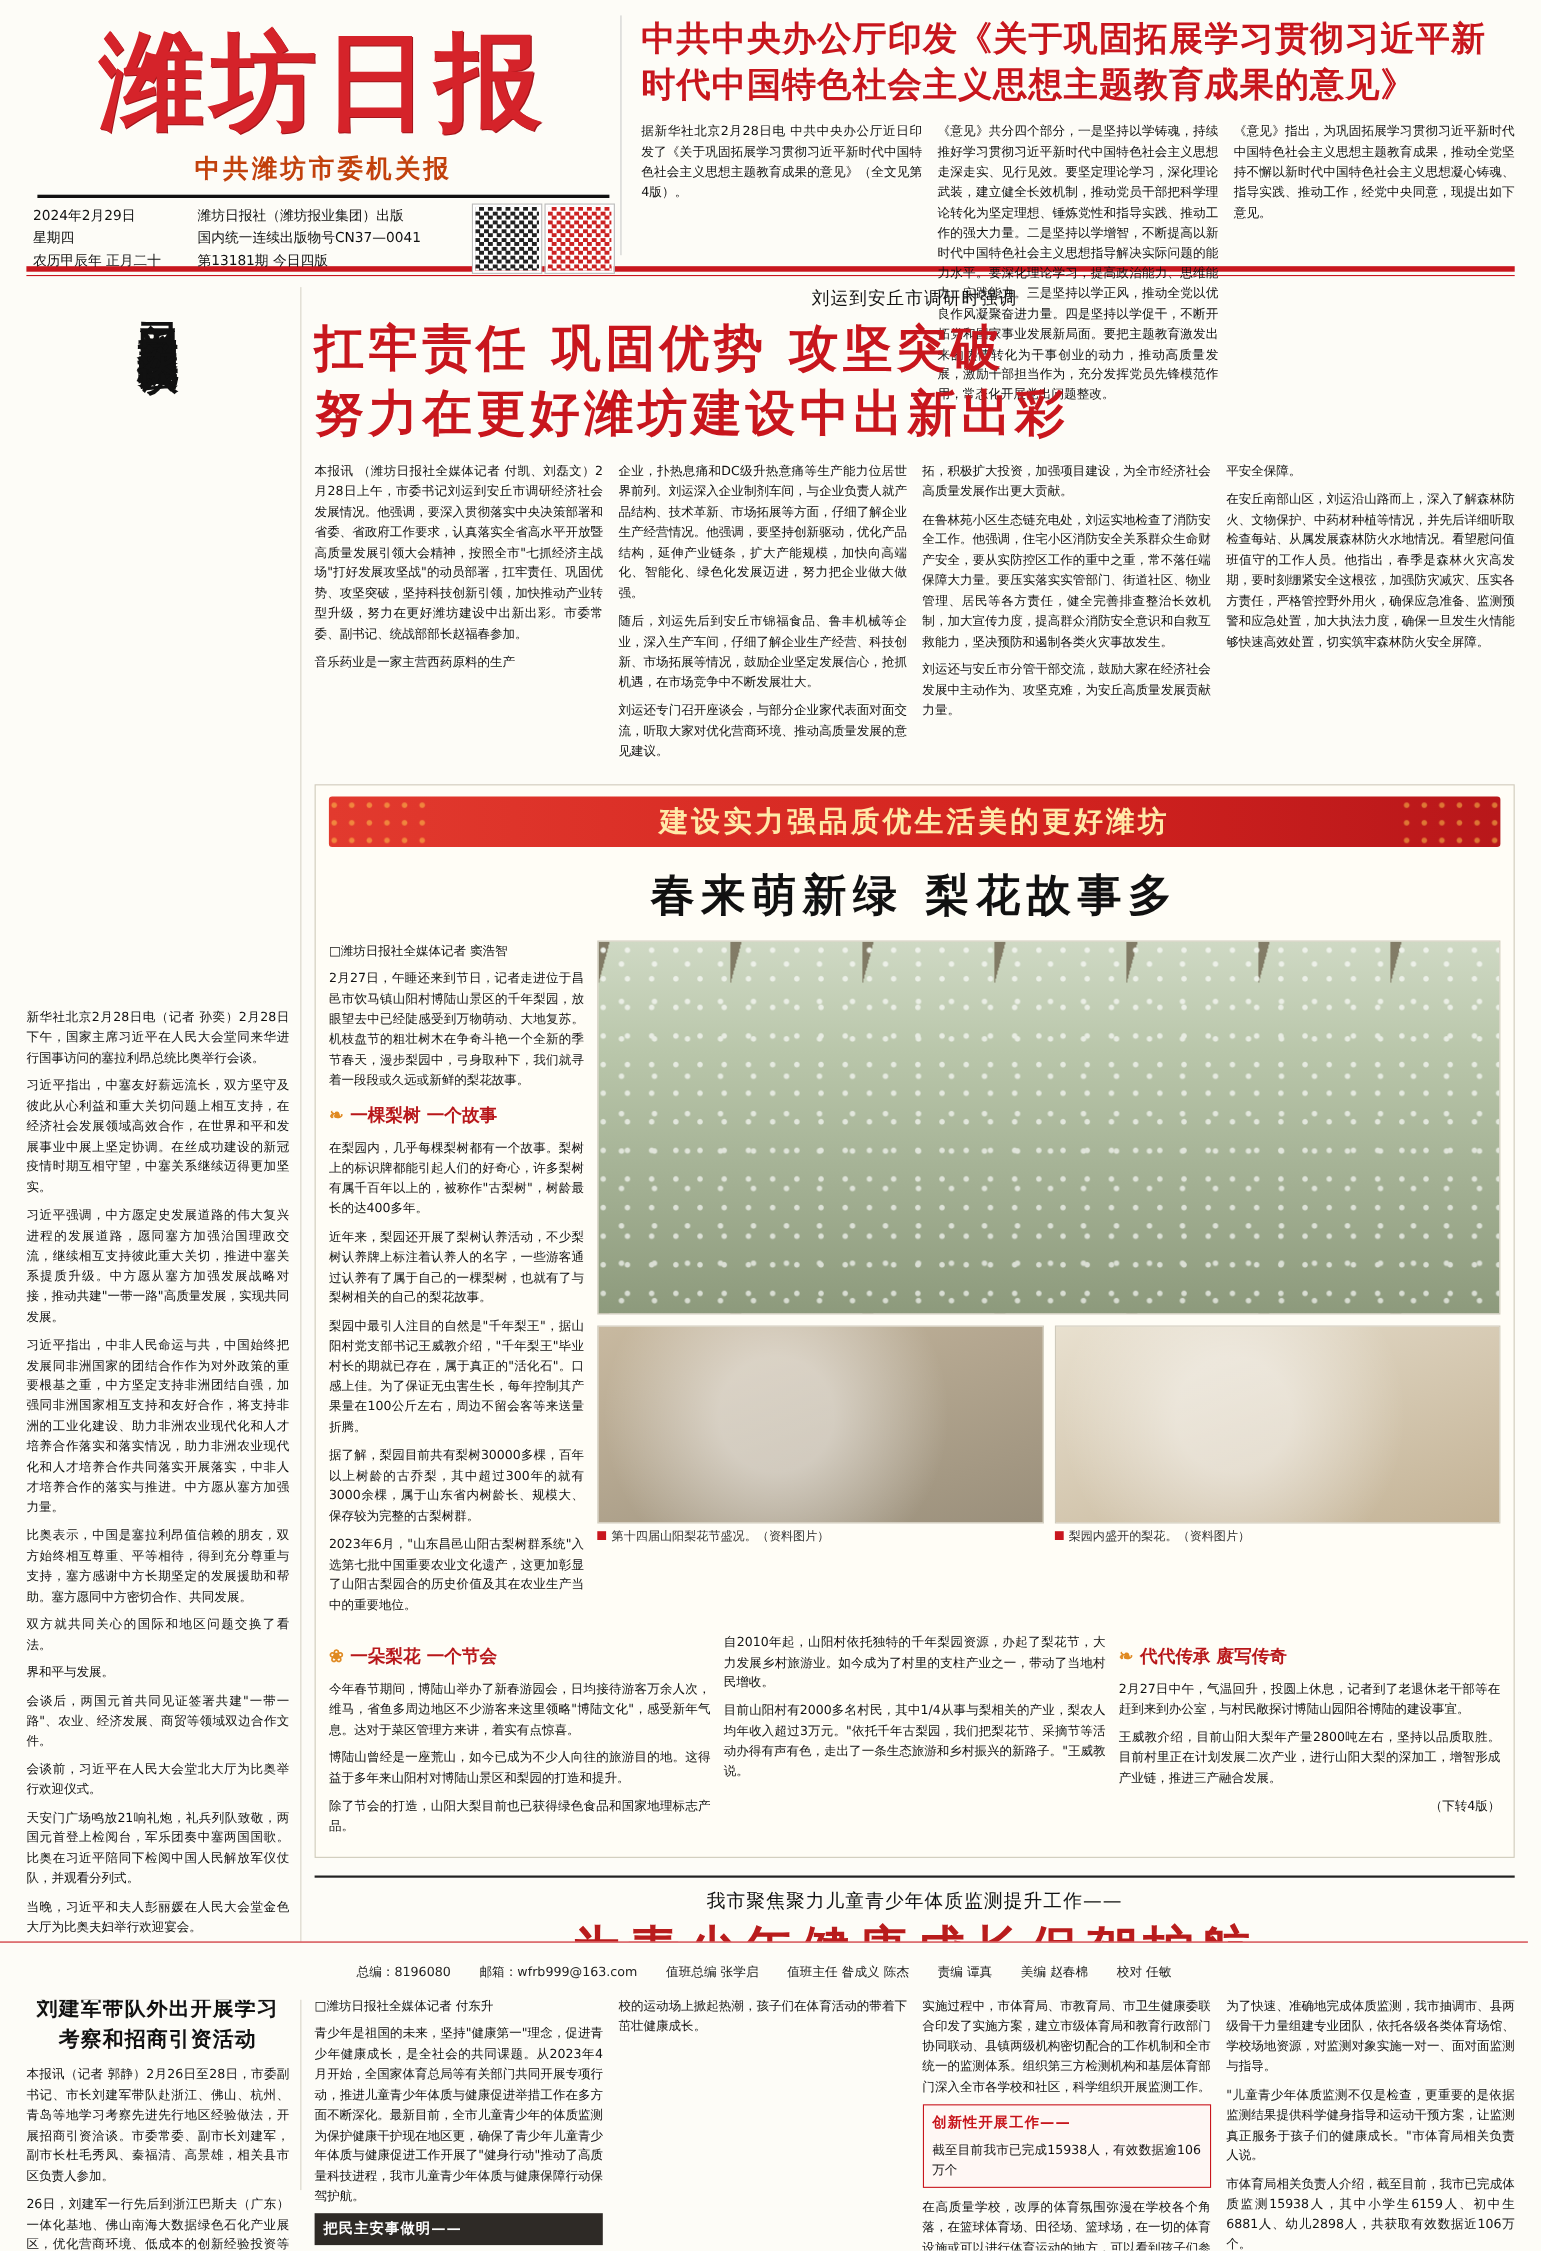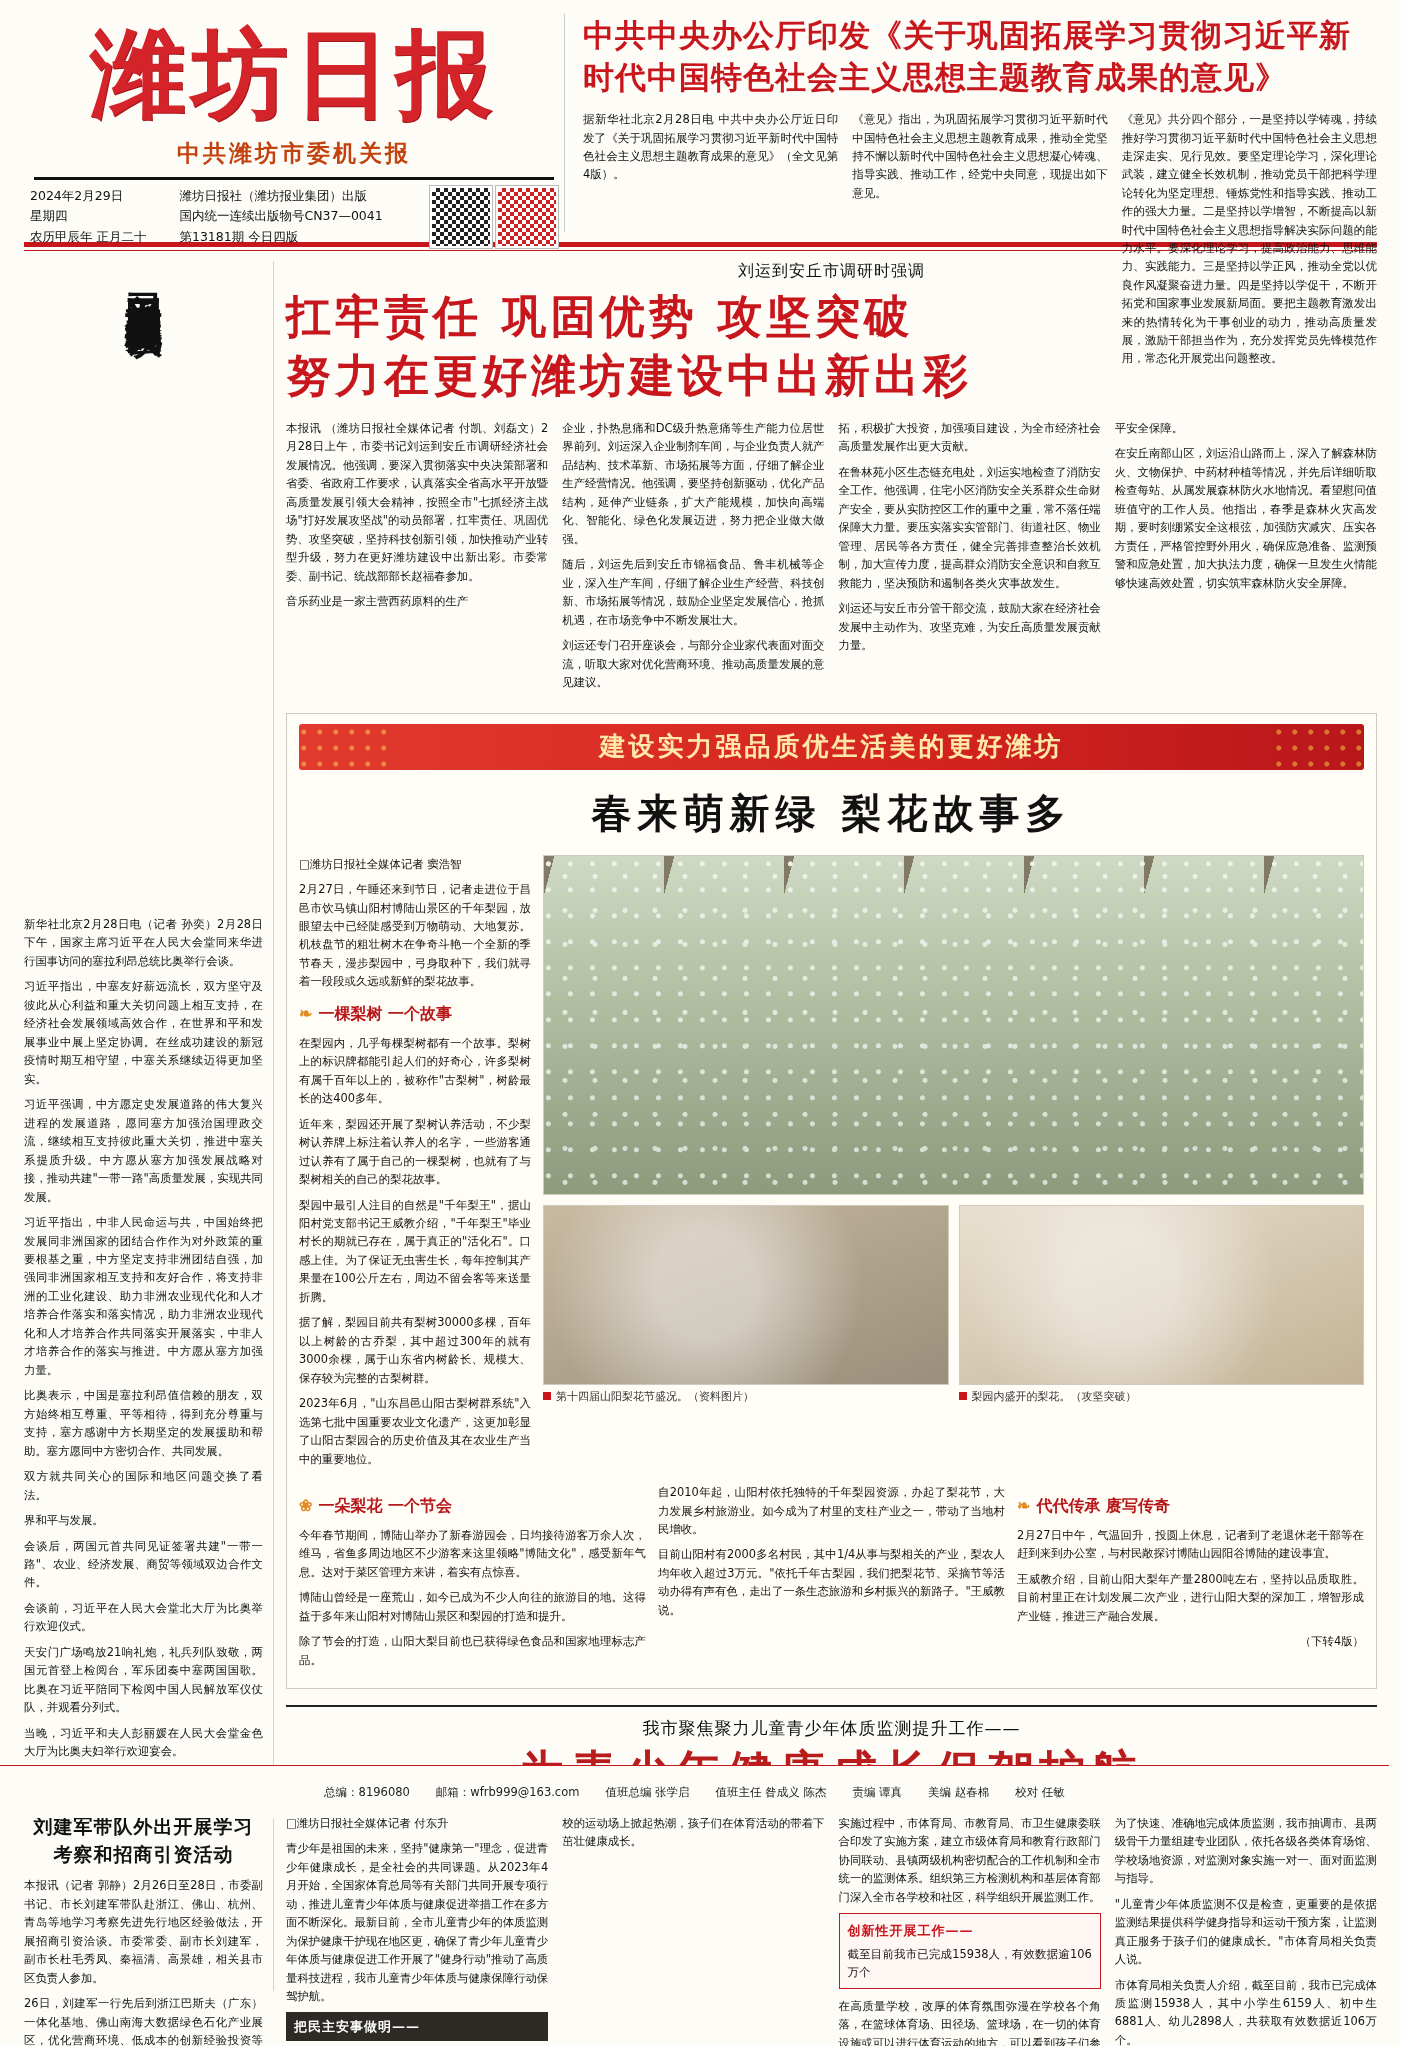--- a/index.html
+++ b/index.html
@@ -181,24 +181,24 @@
         </div>
       </div>
     </div>
     <div class="mh-right">
       <div class="mh-headline">中共中央办公厅印发《关于巩固拓展学习贯彻习近平新时代中国特色社会主义思想主题教育成果的意见》</div>
       <div class="mh-body">
         <div class="col">
           <p>据新华社北京2月28日电  中共中央办公厅近日印发了《关于巩固拓展学习贯彻习近平新时代中国特色社会主义思想主题教育成果的意见》（全文见第4版）。</p>
         </div>
         <div class="col">
+          <p>《意见》共分四个部分，一是坚持以学铸魂，持续推好学习贯彻习近平新时代中国特色社会主义思想走深走实、见行见效。要坚定理论学习，深化理论武装，建立健全长效机制，推动党员干部把科学理论转化为坚定理想、锤炼党性和指导实践、推动工作的强大力量。二是坚持以学增智，不断提高以新时代中国特色社会主义思想指导解决实际问题的能力水平。要深化理论学习，提高政治能力、思维能力、实践能力。三是坚持以学正风，推动全党以优良作风凝聚奋进力量。四是坚持以学促干，不断开拓党和国家事业发展新局面。要把主题教育激发出来的热情转化为干事创业的动力，推动高质量发展，激励干部担当作为，充分发挥党员先锋模范作用，常态化开展党出问题整改。</p>
+        </div>
+        <div class="col">
           <p>《意见》指出，为巩固拓展学习贯彻习近平新时代中国特色社会主义思想主题教育成果，推动全党坚持不懈以新时代中国特色社会主义思想凝心铸魂、指导实践、推动工作，经党中央同意，现提出如下意见。</p>
-        </div>
-        <div class="col">
-          <p>《意见》共分四个部分，一是坚持以学铸魂，持续推好学习贯彻习近平新时代中国特色社会主义思想走深走实、见行见效。要坚定理论学习，深化理论武装，建立健全长效机制，推动党员干部把科学理论转化为坚定理想、锤炼党性和指导实践、推动工作的强大力量。二是坚持以学增智，不断提高以新时代中国特色社会主义思想指导解决实际问题的能力水平。要深化理论学习，提高政治能力、思维能力、实践能力。三是坚持以学正风，推动全党以优良作风凝聚奋进力量。四是坚持以学促干，不断开拓党和国家事业发展新局面。要把主题教育激发出来的热情转化为干事创业的动力，推动高质量发展，激励干部担当作为，充分发挥党员先锋模范作用，常态化开展党出问题整改。</p>
         </div>
       </div>
     </div>
   </div>
   <div class="red-rule"></div>
   <div class="thin-rule"></div>
 
   <div class="content">
 
     <div class="col-left">
@@ -284,21 +284,21 @@
               <div class="photo ph-small"></div>
               <div class="photo ph-small b"></div>
             </div>
             <div class="cap-row">
               <div class="cap">
                 <span class="sq"></span>
                 <span>第十四届山阳梨花节盛况。（资料图片）</span>
               </div>
               <div class="cap">
                 <span class="sq"></span>
-                <span>梨园内盛开的梨花。（攻坚突破）</span>
+                <span>梨园内盛开的梨花。（资料图片）</span>
               </div>
             </div>
           </div>
         </div>
 
         <div class="feat-bottom">
           <div class="col">
             <div class="sec-label">
               <span class="leafy">❀</span>
               <span>一朵梨花  一个节会</span>

